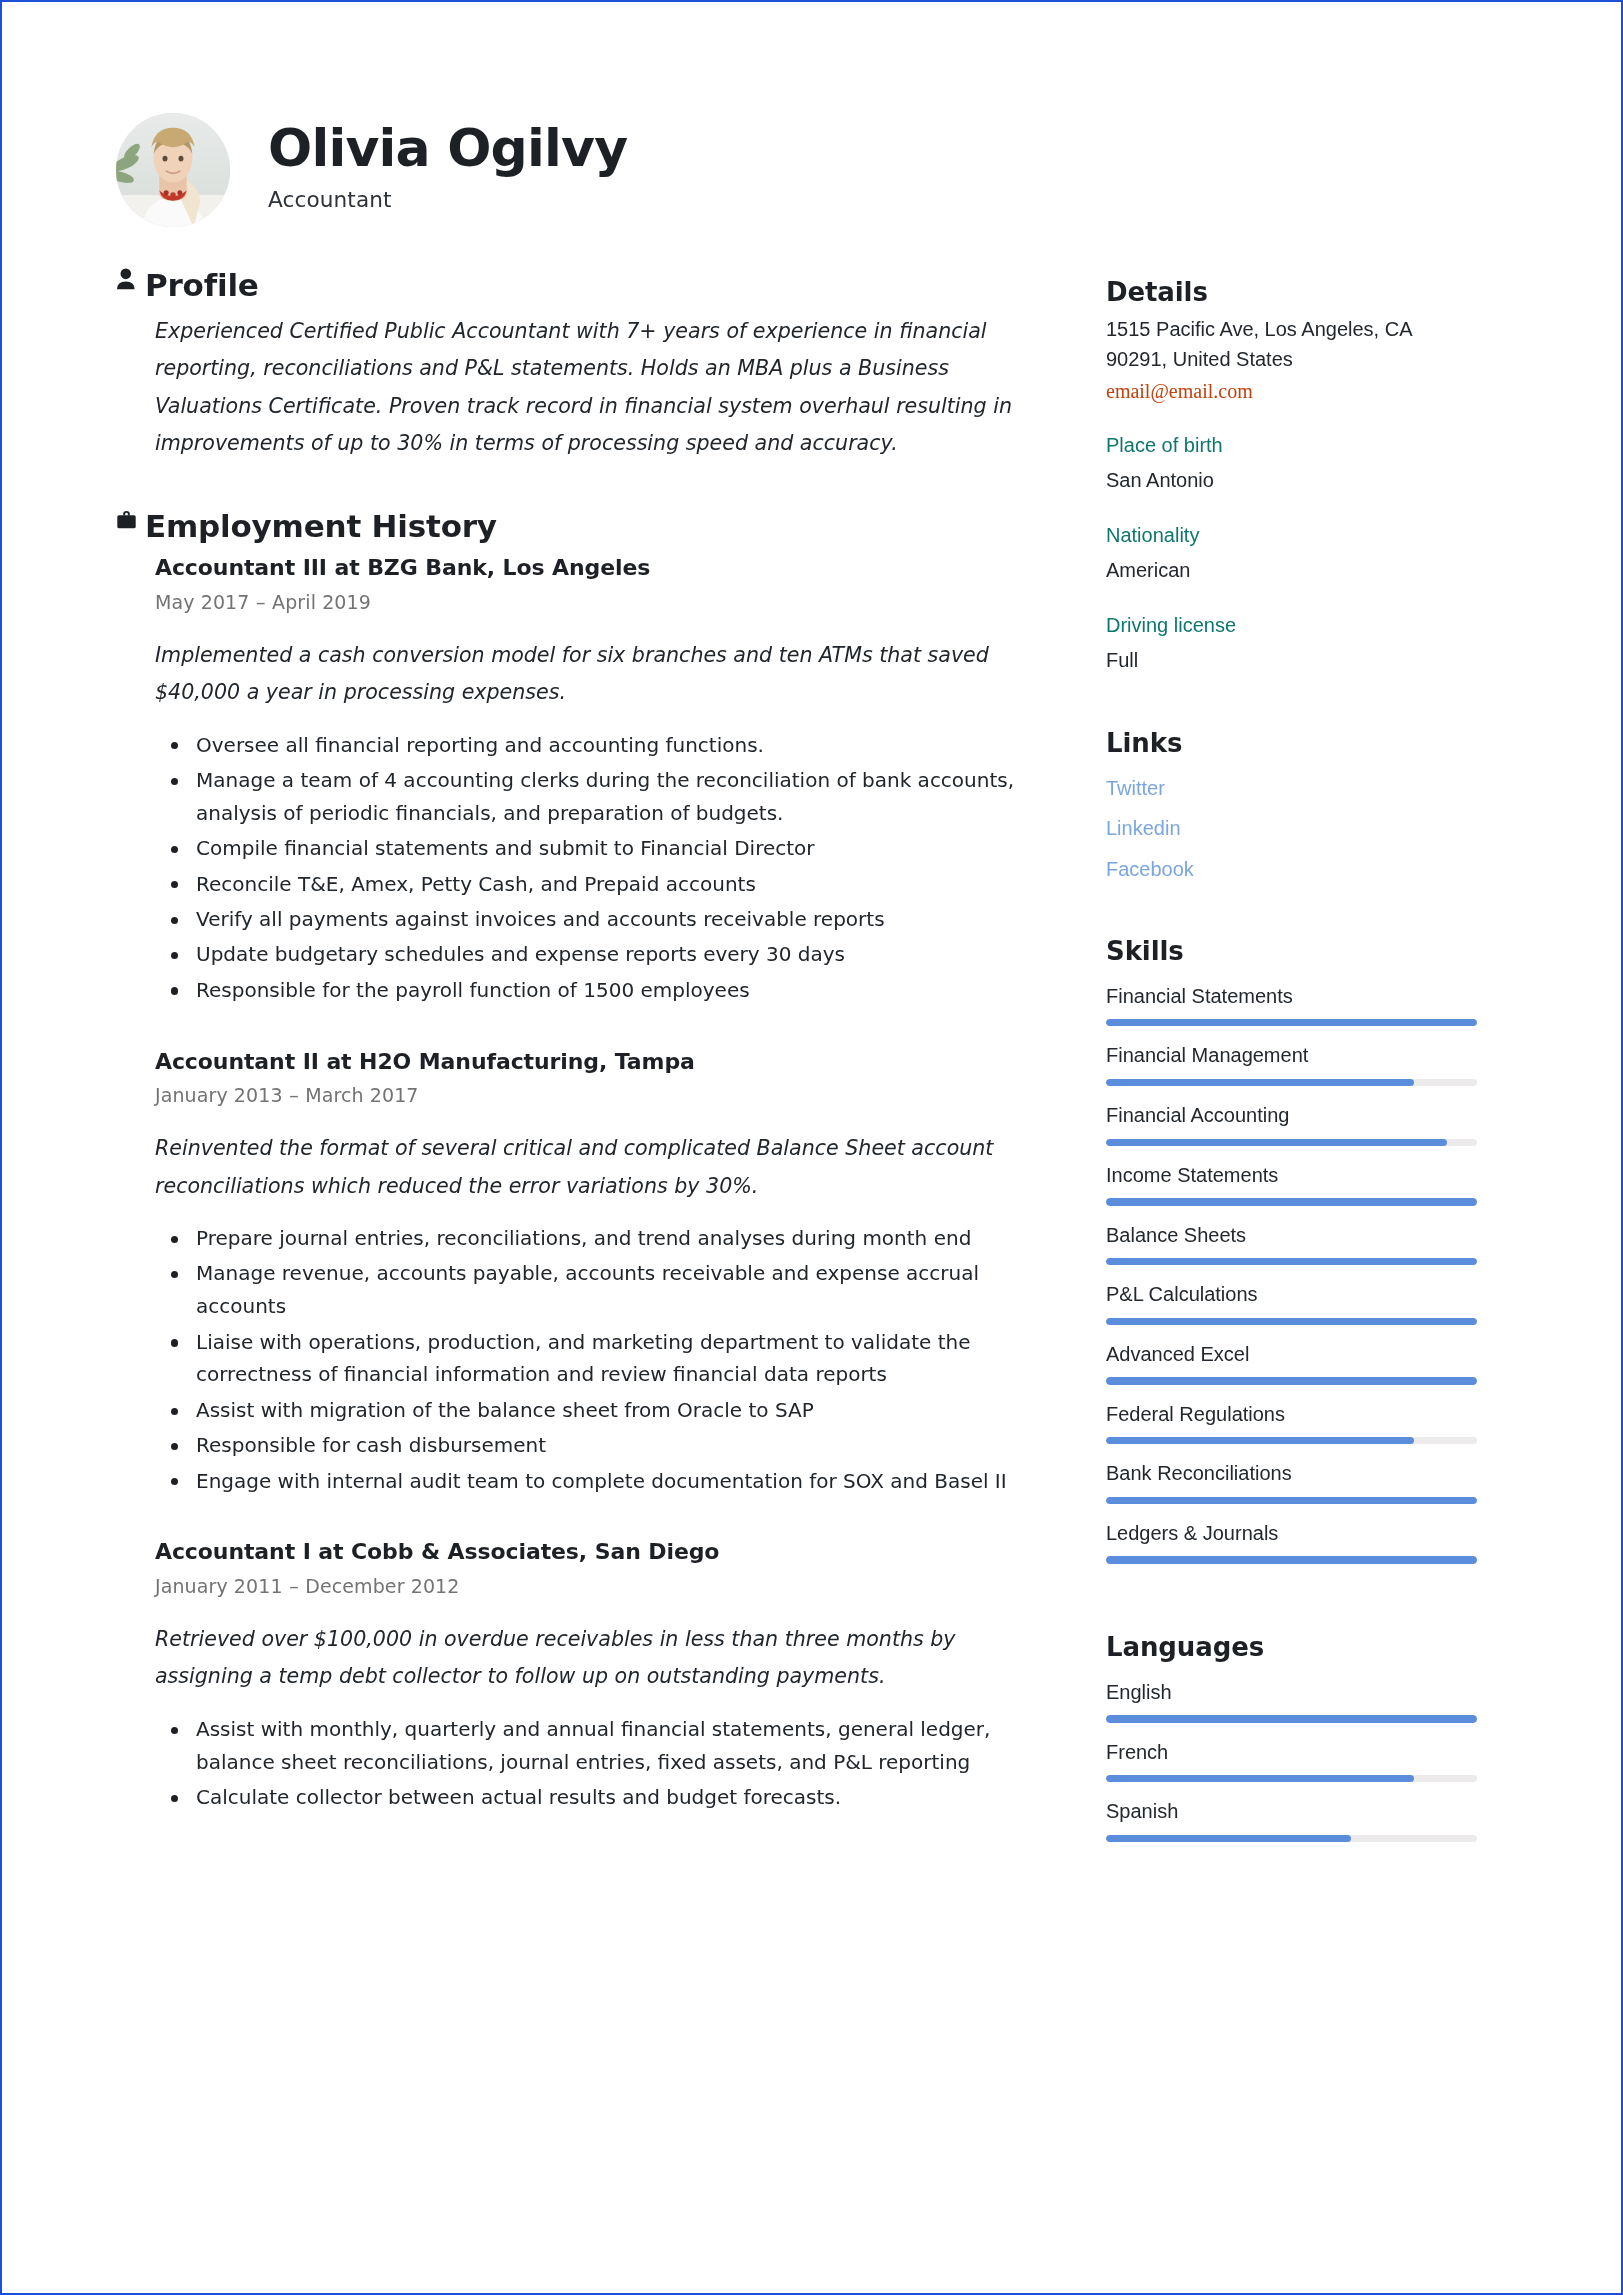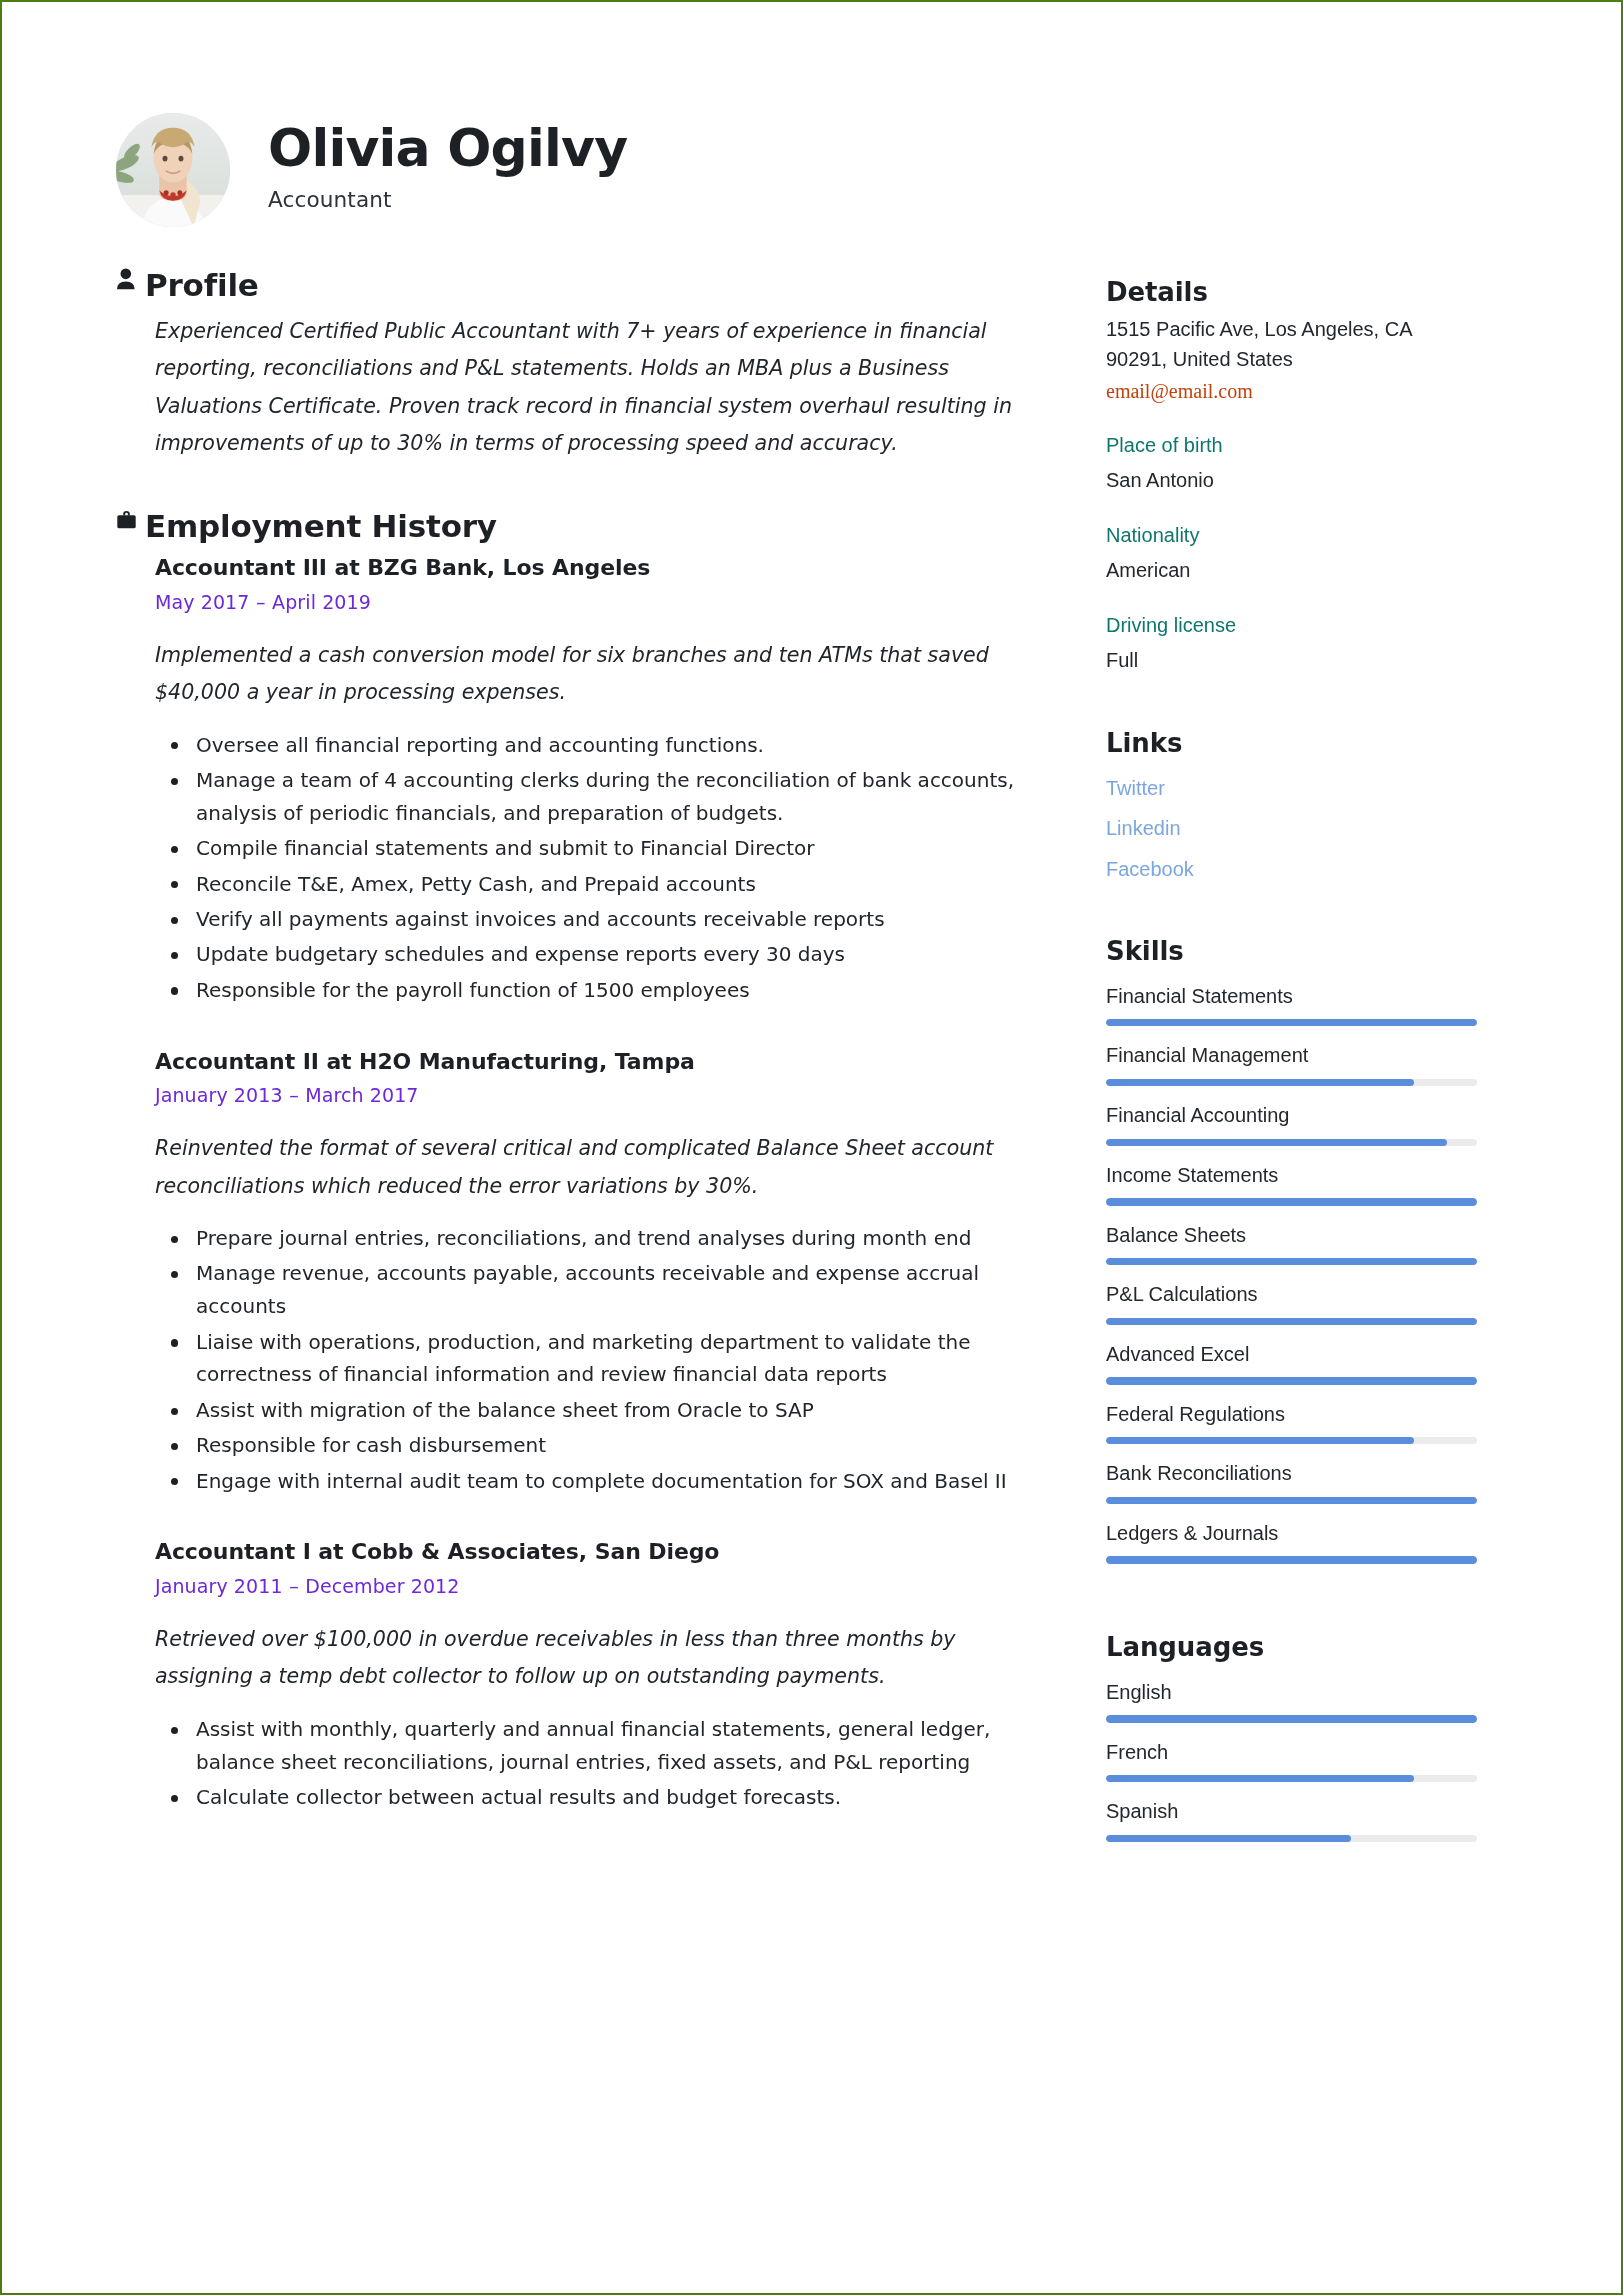--- a/index.html
+++ b/index.html
@@ -10,21 +10,21 @@
   body {
     font-family: "Liberation Sans", sans-serif;
     -webkit-font-smoothing: antialiased;
   }
   .page {
     position: relative;
     width: 1623px;
     height: 2295px;
     background: #ffffff;
     box-sizing: border-box;
-    border: 2px solid #4d7c0f;
+    border: 2px solid #1d4ed8;
     overflow: hidden;
   }
   .sheet {
     position: absolute;
     left: 0; top: 0;
     width: 1619px;
     height: 2292px;
     padding: 0;
   }
 
@@ -116,21 +116,21 @@
     font-family: "DejaVu Sans", sans-serif;
     font-size: 22px;
     font-weight: 700;
     color: #1d2125;
     letter-spacing: -0.1px;
     line-height: 1.25;
   }
   .job-dates {
     font-family: "DejaVu Sans", sans-serif;
     font-size: 19px;
-    color: #6d28d9;
+    color: #737373;
     margin-top: 9.1px;
     letter-spacing: 0.1px;
   }
   .job-dates .dash { padding: 0 6.5px; }
   .job-summary {
     font-family: "DejaVu Sans", sans-serif;
     font-style: italic;
     font-size: 20.6px;
     line-height: 1.82;
     color: #20262b;

